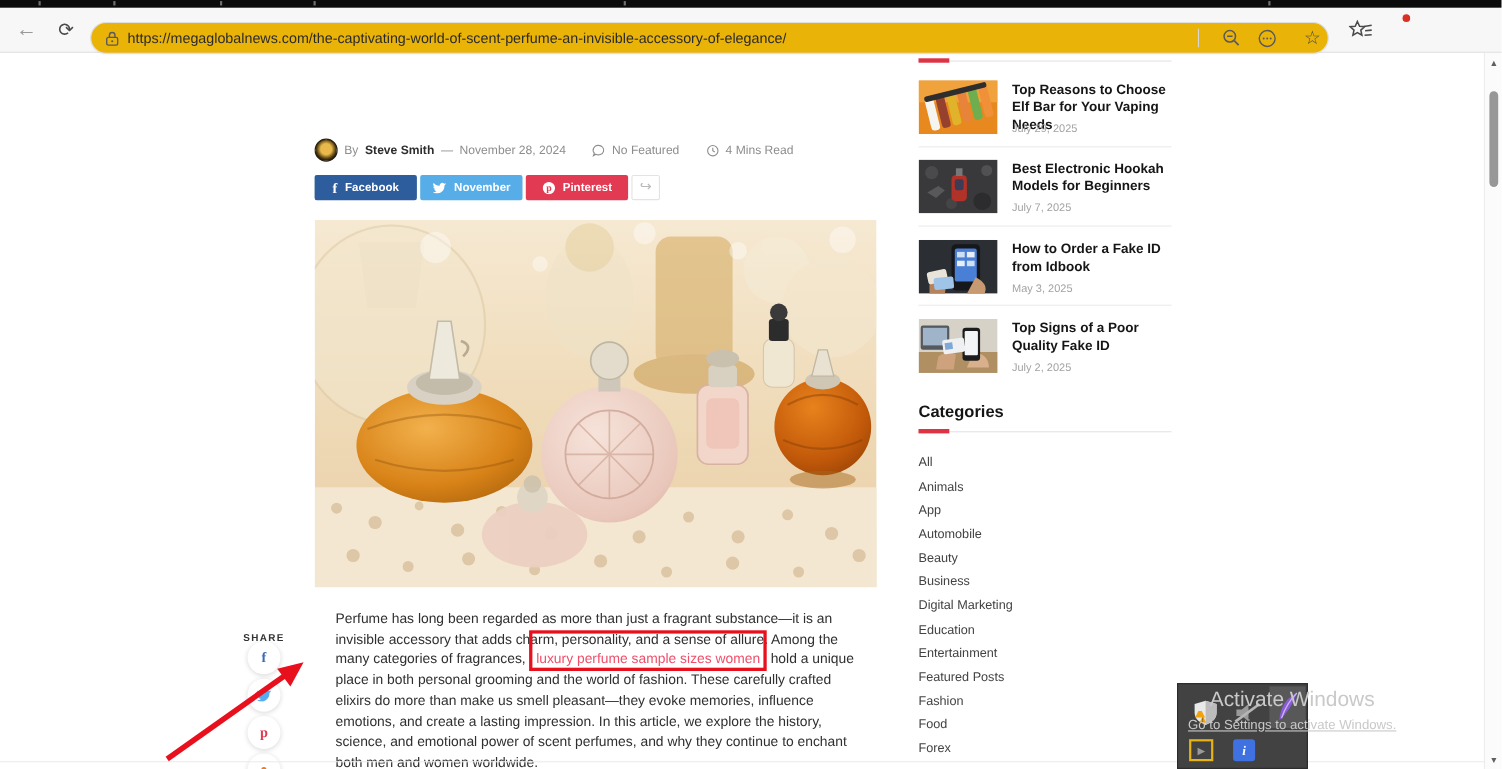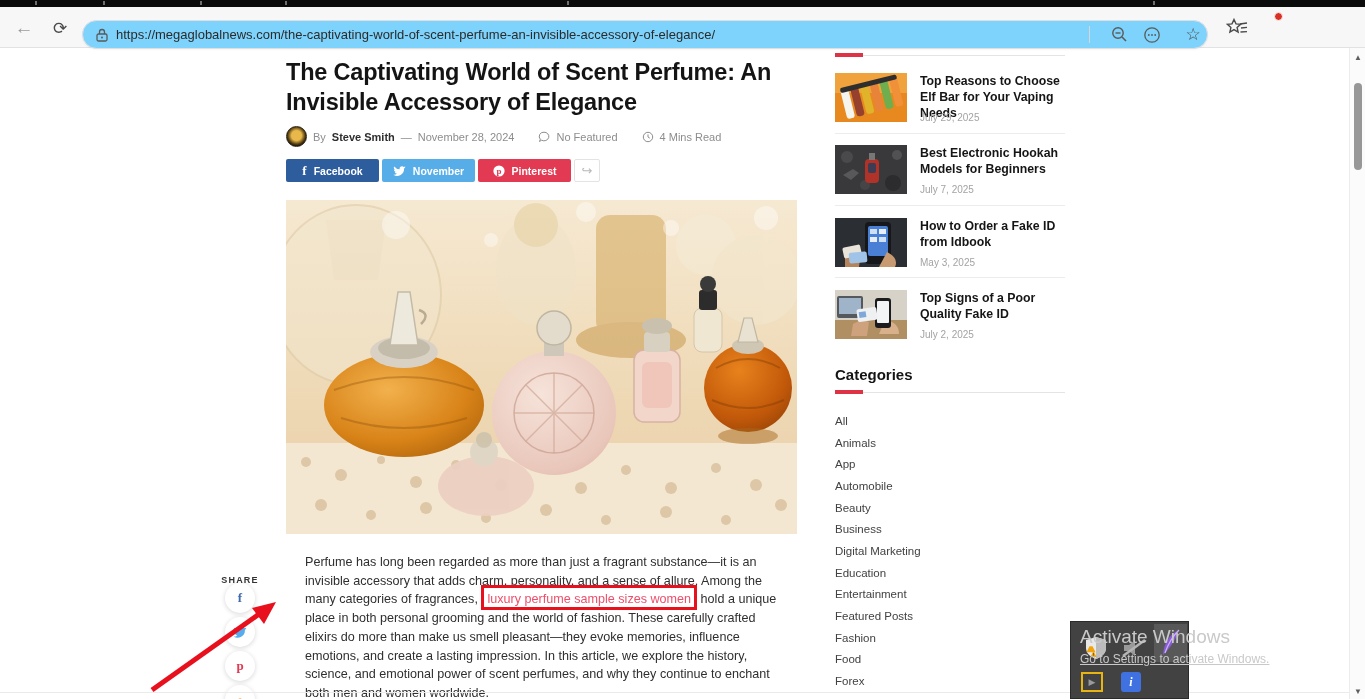--- a/index.html
+++ b/index.html
@@ -9,21 +9,21 @@
 
   
   #topstrip { left:0; top:0; width:1365px; height:7px; background:#0b0b0b; z-index:20; }
   .tab-tick { position:absolute; top:1px; width:2px; height:4px; background:#6f6f6f; }
   #toolbar { left:0; top:7px; width:1365px; height:41px; background:#f7f7f8;
     border-bottom:1px solid #e2e2e4; z-index:19; }
   .tb-ic { position:absolute; top:0; height:41px; display:flex; align-items:center;
     justify-content:center; color:#4a4a4a; cursor:pointer; }
   #back-btn { left:8px; width:32px; font-size:19px; color:#9a9a9a; }
   #refresh-btn { left:44px; width:32px; font-size:17px; font-family:"DejaVu Sans",sans-serif; }
-  #urlbar { position:absolute; left:82px; top:13px; width:1126px; height:29px; background:#7dd3fc;
+  #urlbar { position:absolute; left:82px; top:13px; width:1126px; height:29px; background:#eab308;
     border:1px solid #dfdfe2; border-radius:15px; box-shadow:0 1px 2px rgba(0,0,0,.04);
     display:flex; align-items:center; }
   #url-text { font-size:13px; color:#2b2b2b; margin-left:8px; white-space:nowrap; overflow:hidden; }
   .pill-right { position:absolute; top:0; height:27px; display:flex; align-items:center; justify-content:center; }
   #divider1 { position:absolute; left:1089px; top:19px; width:1px; height:17px; background:#d6d6d8; }
   #avatar-btn { position:absolute; left:1257px; top:15px; width:25px; height:25px; border-radius:50%;
     background:#b9bcc0; overflow:hidden; cursor:pointer; }
   #avatar-btn .head { position:absolute; left:7.5px; top:5px; width:10px; height:10px; border-radius:50%; background:#f2f3f4; }
   #avatar-btn .body { position:absolute; left:3.5px; top:16px; width:18px; height:12px; border-radius:50%; background:#f2f3f4; }
   #avatar-dot { position:absolute; left:1274px; top:12px; width:9px; height:9px; border-radius:50%;
@@ -54,21 +54,21 @@
   .share-btn { height:23px; width:93px; color:#fff; font-size:10.5px; font-weight:700;
     display:flex; align-items:center; justify-content:center; gap:7px; border-radius:2px; cursor:pointer; }
   .share-btn svg { width:11px; height:11px; }
   #share-square { width:26px; height:23px; background:#fff; border:1px solid #e3e3e3; border-radius:2px;
     color:#b9b9b9; font-size:13px; display:flex; align-items:center; justify-content:center; cursor:pointer;
     font-family:"DejaVu Sans",sans-serif; }
   #hero { position:absolute; left:286px; top:152px; width:511px; height:334px; overflow:hidden; }
 
   #paragraph { position:absolute; left:305px; top:505px; width:478px; font-size:12.6px;
     line-height:18.7px; color:#2f2f2f; }
-  #kw-link { color:#ef4f6a; border:3px solid #e8101d; padding:4px 3px 1px 3px; cursor:pointer; }
+  #kw-link { color:#ef4f6a; border:3px solid #e8101d; padding:16px 3px 1px 3px; cursor:pointer; }
 
   
   #share-rail-label { position:absolute; left:217px; top:527px; width:46px; text-align:center;
     font-size:9px; font-weight:700; letter-spacing:1.2px; color:#333; }
   .rail-circle { position:absolute; left:225px; width:30px; height:30px; border-radius:50%;
     background:#fff; box-shadow:0 1px 5px rgba(0,0,0,.16); display:flex; align-items:center;
     justify-content:center; font-weight:700; font-size:13px; cursor:pointer; }
 
   
   #annot-arrow { position:absolute; left:140px; top:548px; z-index:9; pointer-events:none; }
@@ -93,21 +93,21 @@
   
   #ext-box { position:absolute; left:1070px; top:573px; width:119px; height:78px;
     background:rgba(56,56,56,.95); border:1px solid #2a2a2a; z-index:10; }
   #feather-bg { position:absolute; left:83px; top:2px; width:33px; height:38px; background:#585858; }
   #play-box { position:absolute; left:10px; top:50px; width:22px; height:20px; border:2px solid #e8b412;
     color:#9a9a9a; font-size:9px; display:flex; align-items:center; justify-content:center; cursor:pointer; }
   #info-box { position:absolute; left:50px; top:50px; width:20px; height:20px; background:#3f72e0; border-radius:3px;
     color:#fff; font-size:12px; font-weight:700; font-style:italic; display:flex; align-items:center;
     justify-content:center; font-family:"Liberation Serif",serif; cursor:pointer; }
   #watermark { position:absolute; left:1080px; top:578px; z-index:11; color:#c9c9c9; pointer-events:none; }
-  #watermark .l1 { font-size:19px; font-weight:400; }
+  #watermark .l1 { font-size:19px; font-weight:400;text-align:center; }
   #watermark .l2 { font-size:12px; margin-top:4px; white-space:nowrap;text-decoration:underline; }
 </style>
 </head>
 <body>
 
 <div class="abs" id="topstrip">
   <div class="tab-tick" style="left:35px"></div>
   <div class="tab-tick" style="left:103px"></div>
   <div class="tab-tick" style="left:200px"></div>
   <div class="tab-tick" style="left:285px"></div>
@@ -171,21 +171,20 @@
 <div id="copilot-btn"></div>
 
 <div class="abs" id="scrollbar">
   <div class="scroll-arrow" style="top:2px">▲</div>
   <div id="scroll-thumb"></div>
   <div class="scroll-arrow" style="top:636px">▼</div>
 </div>
 
 <div class="abs" id="page">
 
-  <h1 id="article-title">The Captivating World of Scent Perfume: An Invisible Accessory of Elegance</h1>
 
   <div id="byline">
     <div id="author-avatar"></div>
     <span>By</span>
     <b>Steve Smith</b>
     <span>—</span>
     <span>November 28, 2024</span>
     <span class="meta-gap"></span>
     <svg class="meta-ic" viewBox="0 0 12 12">
       <path d="M6 1.2 a4.8 4.3 0 1 1 -2.4 8 L1.5 10.5 l.8-2.2 A4.3 4.3 0 0 1 6 1.2z" fill="none" stroke="#8d8d8d" stroke-width="1"></path>

